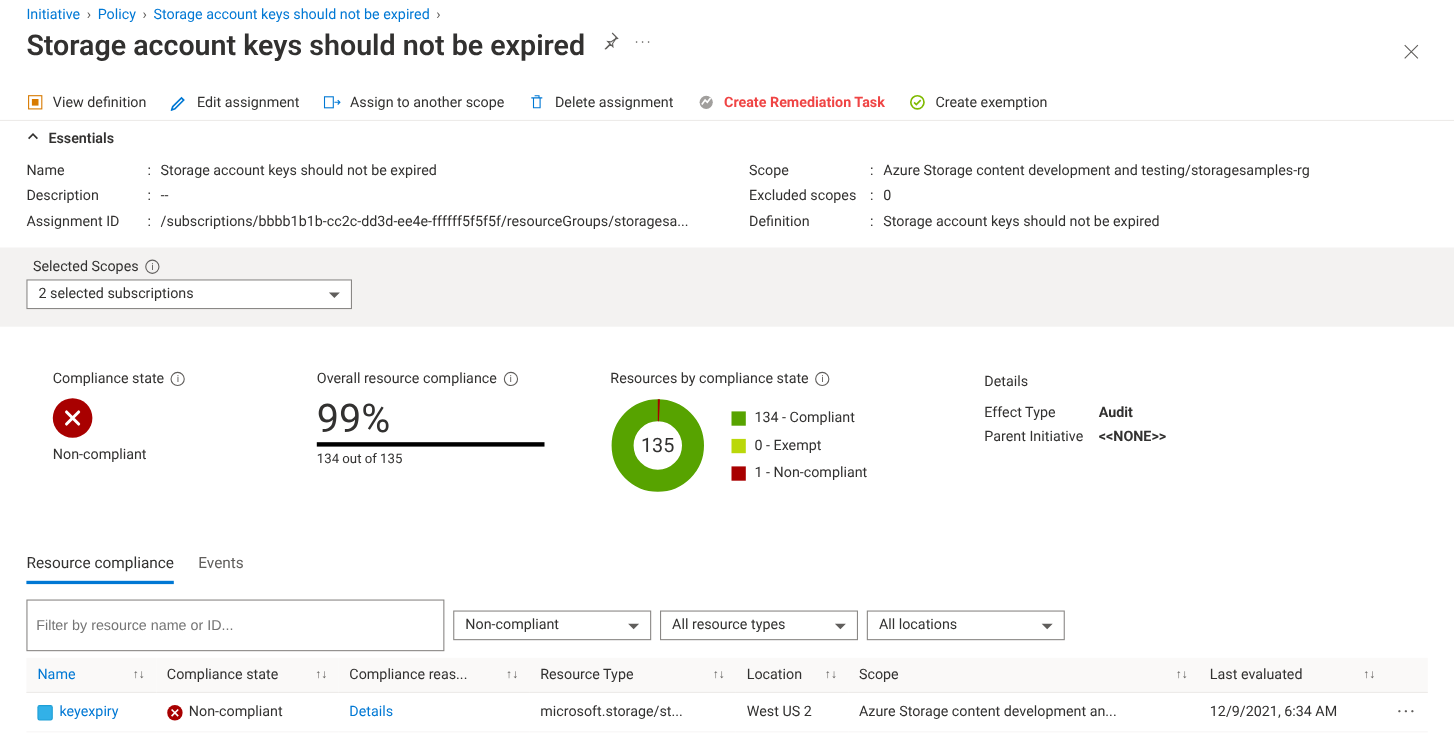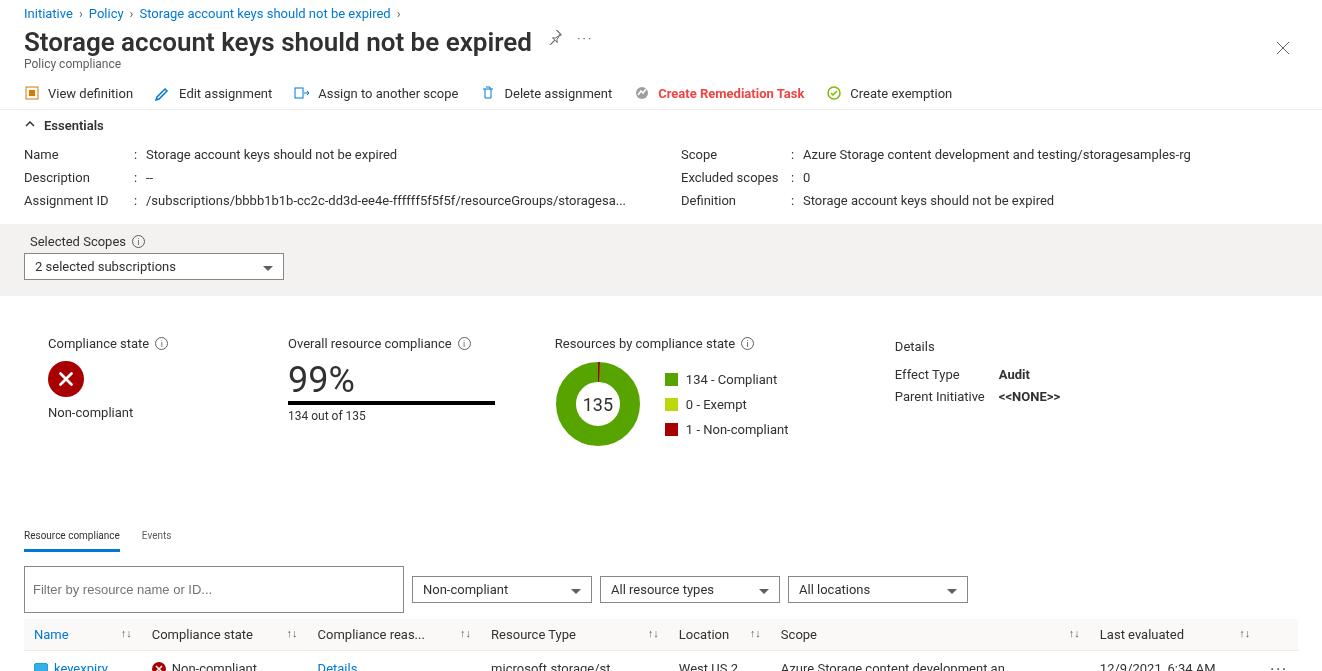--- a/index.html
+++ b/index.html
@@ -26,40 +26,40 @@
   .tool .ic { width:16px; height:16px; display:inline-flex; align-items:center; justify-content:center;}
   .essentials-toggle { display:flex; align-items:center; gap:8px; padding:8px 24px; font-weight:600; cursor:pointer;}
   .kv-grid { display:flex; padding: 2px 24px 12px; gap:40px;}
   .kv-col { flex:1; }
   .kv-row { display:flex; padding:4px 0; font-size:13px;}
   .kv-label { width:110px; color:#323130; }
   .kv-sep { width:12px; }
   .kv-val { flex:1; white-space:nowrap; overflow:hidden; text-overflow:ellipsis;}
   .scopes-bar { background:#f3f2f1; padding:8px 24px 16px; }
   .scopes-label { font-size:13px; display:flex; align-items:center; gap:6px; margin: 2px 0 4px 6px;}
-  .scopes-select { width:260px; border:1px solid #8a8886; background:#fff; padding:5px 10px; display:flex; justify-content:space-between; align-items:flex-start; cursor:pointer; font-size:13px;}
+  .scopes-select { width:296px; border:1px solid #8a8886; background:#fff; padding:5px 10px; display:flex; justify-content:space-between; align-items:flex-start; cursor:pointer; font-size:13px;}
   .summary-row { display:flex; padding: 40px 24px 20px 48px; gap: 60px; align-items:flex-start; flex-wrap:wrap;}
   .summary-block { min-width:180px; }
   .sum-title { font-size:13px; margin-bottom:10px; display:flex; align-items:center; gap:6px;}
   .big-x { width:36px; height:36px; border-radius:50%; background:#a80000; display:flex; align-items:center; justify-content:center;}
   .big-x svg { width:22px; height:22px; }
   .state-text { margin-top:8px; font-size:13px;}
   .big-pct { font-size:36px; font-weight:400; border-bottom:4px solid #000000; display:inline-block; line-height:1.1; padding-right:140px;}
   .pct-sub { font-size:12px; margin-top:4px;}
   .donut-wrap { display:flex; align-items:center; gap:24px;}
   .donut { position:relative; width:86px; height:86px;}
   .donut svg { transform: rotate(-90deg);}
   .donut-center { position:absolute; inset:0; display:flex; align-items:center; justify-content:center; font-size:18px; font-weight:400;}
   .legend { display:flex; flex-direction:column; gap:10px; font-size:13px;justify-content:center;}
   .legend-item { display:flex; align-items:center; gap:8px;}
   .sw { width:13px; height:13px;}
   .details-block { font-size:13px; line-height:1.7;}
   .details-block .lbl { display:inline-block; width:104px;}
   .tabs { display:flex; gap:22px; padding: 30px 24px 0; border-bottom:0;}
-  .tab { padding:6px 0 8px; cursor:pointer; font-size:10px;margin-top:27px;}
+  .tab { padding:6px 0 8px; cursor:pointer; font-size:14px;}
   .tab.active { border-bottom:3px solid #0078d4; font-weight:400; color:#323130;}
   .tab:not(.active){ color:#605e5c;}
   .filters-row { display:flex; gap:8px; padding: 14px 24px 6px; align-items:center;}
   .filter-input { flex:0 0 380px; border:1px solid #8a8886; padding:15px 8px; font-size:13px;}
   .filter-select { border:1px solid #8a8886; padding:5px 10px; display:flex; justify-content:space-between; align-items:center; cursor:pointer; min-width:180px; font-size:13px; background:#fff;}
   .table { width:100%; border-collapse:collapse; font-size:13px;}
   .table th { text-align:left; font-weight:400; color:#323130; padding:8px 10px; border-bottom:1px solid #edebe9; background:#faf9f8;}
   .table th .sort-ic { float:right; color:#605e5c; font-size:11px;}
   .table th.name-h { color:#0078d4;}
   .table td { padding:10px 10px; border-bottom:1px solid #f3f2f1;}
@@ -88,21 +88,20 @@
   <div class="title-block">
     <h1 class="page-title">Storage account keys should not be expired</h1>
     <span class="title-actions">
       <span title="Pin">
         <svg width="16" height="16" viewBox="0 0 16 16">
             <path d="M9.5 1l5 5-1.8.4-2.8 4.2.3 2.9L8 11.3 3.5 15.8l-.3-.3L7.7 11 5.5 8.8l2.9.3 4.2-2.8.4-1.8z" fill="none" stroke="#605e5c" stroke-width="1"></path>
           </svg>
       </span>
       <span style="letter-spacing:2px;">···</span>
     </span>
-    <div class="subtitle">Policy compliance</div>
   </div>
   <div class="spacer"></div>
   <div class="close-btn">
     <svg width="14" height="14" viewBox="0 0 14 14">
         <path d="M1 1l12 12M13 1L1 13" stroke="#605e5c" stroke-width="1"></path>
       </svg>
   </div>
 </div>
 
 <div class="toolbar">

